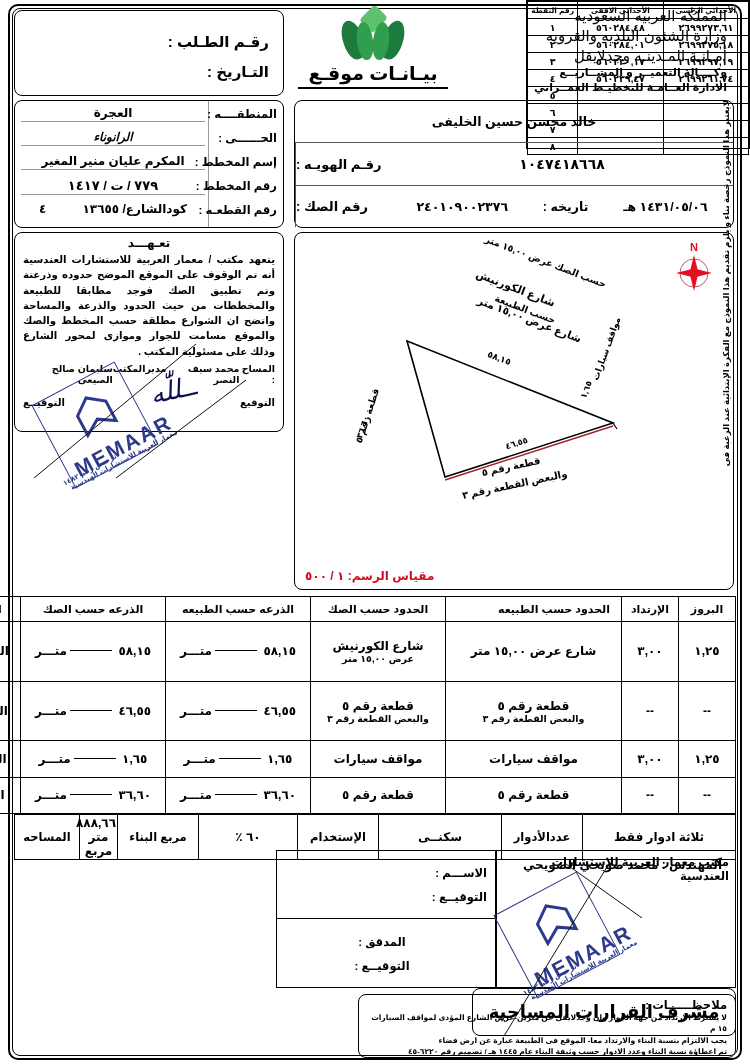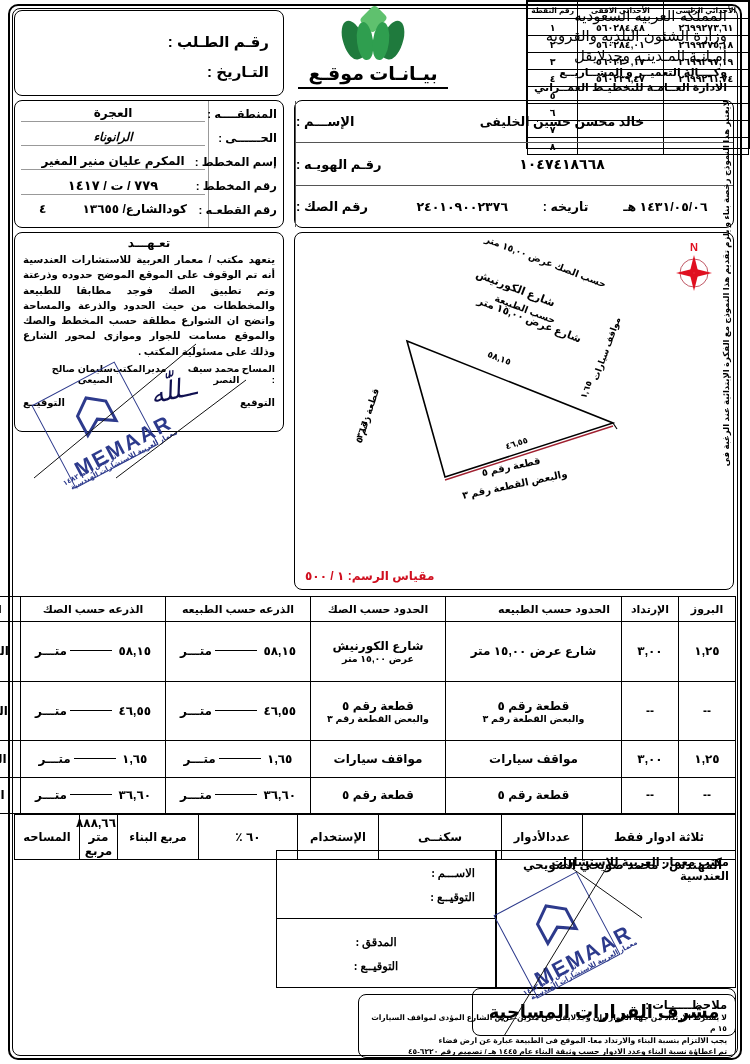--- a/index.html
+++ b/index.html
@@ -72,21 +72,21 @@
   #arow table{border-collapse:collapse;width:100%;height:100%;table-layout:fixed;}
   #arow td{border:1.5px solid #000;text-align:center;font-size:12px;font-weight:bold;}
   #arow td.lb{font-size:11.5px;}
 
   
   #signblk{position:absolute;left:14px;top:850px;width:722px;height:152px;}
   .sb-box{position:absolute;box-sizing:border-box;border:1.5px solid #000;}
   #sb-office{right:0;top:0;width:240px;height:138px;}
   .sb-title{font-size:11.5px;font-weight:bold;text-align:right;padding:4px 6px 0;}
   #sb-names{right:240px;top:0;width:220px;height:138px;}
-  .sb-half{position:absolute;left:0;right:0;display:flex;flex-direction:column;justify-content:center;gap:10px;padding-right:20px;box-sizing:border-box;font-family:Liberation Serif, serif;}
+  .sb-half{position:absolute;left:0;right:0;display:flex;flex-direction:column;justify-content:center;gap:10px;padding-right:8px;box-sizing:border-box;}
   .sb-f{font-size:11.5px;font-weight:bold;text-align:right;}
   #sb-eng{left:0;top:0;width:262px;height:138px;border:none;}
   .eng-txt{font-size:12px;font-weight:bold;text-align:right;padding:8px 14px 0 0;}
   #sb-surv{left:0;top:106px;width:262px;height:46px;border:1.5px solid #000;border-radius:8px;}
 
   
   #notes{position:absolute;left:358px;top:994px;width:378px;height:64px;box-sizing:border-box;border:1.5px solid #000;border-radius:8px;padding:3px 8px 0;}
   .nt-title{font-size:11.5px;font-weight:bold;text-align:right;letter-spacing:2px;}
   .nt-line{font-size:7.6px;font-weight:bold;text-align:right;line-height:1.5;}
 
@@ -142,21 +142,20 @@
     <div class="lbl" style="top:102px;">رقم القطعـه :</div>
     <div class="val" style="top:101px;border-bottom:none;display:flex;justify-content:space-around;">
       <span>كودالشارع/ ١٣٦٥٥</span>
       <span>٤</span>
     </div>
   </div>
 
   <div class="box rnd" id="info-right">
     <div class="ir-row" style="top:0;height:41px;">
       <div class="ir-val">خالد محسن حسين الخليفى</div>
-      <div class="ir-lbl">الإســـم :</div>
     </div>
     <div class="hline" style="top:41px;"></div>
     <div class="ir-row" style="top:42px;height:42px;">
       <div class="ir-val" style="font-size:14px;letter-spacing:1px;">١٠٤٧٤١٨٦٦٨</div>
       <div class="ir-lbl">رقـم الهويـه :</div>
     </div>
     <div class="hline" style="top:84px;"></div>
     <div class="ir-row" style="top:85px;height:41px;">
       <div class="ir-val" style="justify-content:space-around;padding:0 8px;">
         <span>١٤٣١/٠٥/٠٦ هـ</span>

